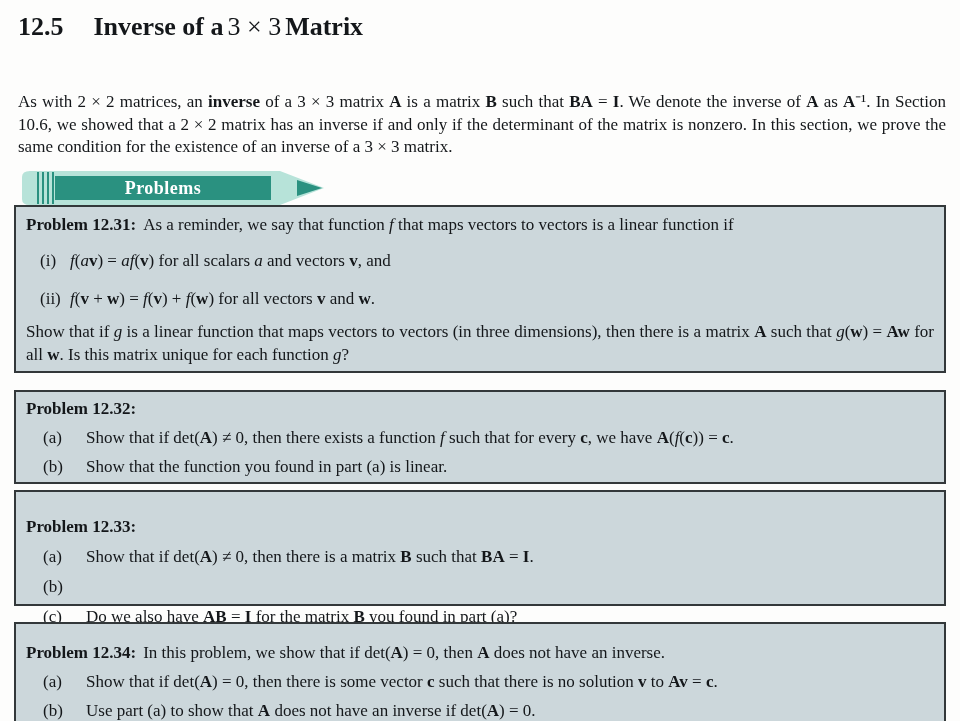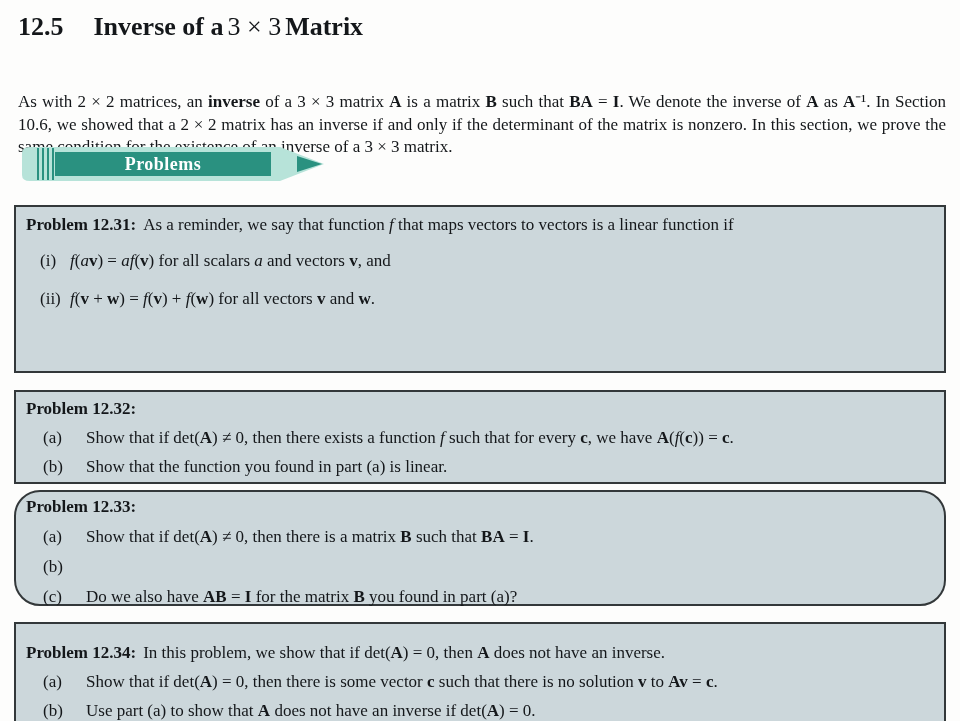--- a/index.html
+++ b/index.html
@@ -25,21 +25,21 @@
   }
   .hdr .num{margin-right:30px;}
   .hdr .tmath{font-weight:400;padding:0 4px;}
   
   .intro{
     position:absolute;left:18px;top:74px;width:928px;
     font-size:17px;line-height:22.5px;
     text-align:justify;
   }
   
-  .banner{position:absolute;left:18px;top:144px;width:310px;height:40px;}
+  .banner{position:absolute;left:18px;top:168px;width:310px;height:40px;}
   .banner svg{position:absolute;left:0;top:0;}
   .pencil-body{fill:var(--pencil-light);}
   .pencil-dark{fill:var(--pencil-dark);}
   .pencil-stripe{stroke:var(--pencil-dark);stroke-width:2;}
   .banner-label{
     position:absolute;left:37px;top:8px;width:216px;height:24px;
     line-height:24px;text-align:center;
     color:#ffffff;font-weight:bold;font-size:18px;
     letter-spacing:0.5px;
   }
@@ -47,21 +47,21 @@
   .pbox{
     position:absolute;left:14px;width:932px;
     box-sizing:border-box;
     background:var(--box-bg);
     border:2px solid var(--box-border);
     font-size:17px;line-height:23px;
     padding:6px 10px 0 10px;
   }
   .box1{top:205px;height:168px;}
   .box2{top:390px;height:94px;padding-top:5px;}
-  .box3{top:490px;height:116px;padding-top:3px;border-radius:26px;}
+  .box3{top:490px;height:116px;padding-top:23px;}
   .box4{top:622px;height:112px;padding-top:17px;}
   .pbox p{margin:0;}
   .p-label{font-weight:bold;margin-right:7px;}
   .p-line{text-align:justify;}
   .p-item{display:flex;}
   .roman-items .p-item{padding-left:14px;margin-top:15px;}
   .box1 .p-item.first{margin-top:13px;}
   .letter-items .p-item{padding-left:17px;margin-top:6px;}
   .box3 .p-item{margin-top:7px;}
   .marker{flex:0 0 auto;}
@@ -97,20 +97,21 @@
 <section class="pbox box1 roman-items">
   <p class="p-line"><b class="p-label">Problem 12.31:</b><span>As a reminder, we say that function <i>f</i> that maps vectors to vectors is a linear function if</span></p>
   <p class="p-item first">
       <span class="marker">(i)</span>
       <span><i>f</i>(<i>a</i><b>v</b>) = <i>af</i>(<b>v</b>) for all scalars <i>a</i> and vectors <b>v</b>, and</span>
     </p>
   <p class="p-item">
       <span class="marker">(ii)</span>
       <span><i>f</i>(<b>v</b> + <b>w</b>) = <i>f</i>(<b>v</b>) + <i>f</i>(<b>w</b>) for all vectors <b>v</b> and <b>w</b>.</span>
     </p>
+  <p class="p-line outro">Show that if <i>g</i> is a linear function that maps vectors to vectors (in three dimensions), then there is a matrix <b>A</b> such that <i>g</i>(<b>w</b>) = <b>Aw</b> for all <b>w</b>. Is this matrix unique for each function <i>g</i>?</p>
 </section>
 
 <section class="pbox box2 letter-items">
   <p class="p-line"><b class="p-label">Problem 12.32:</b></p>
   <p class="p-item">
       <span class="marker">(a)</span>
       <span>Show that if det(<b>A</b>) ≠ 0, then there exists a function <i>f</i> such that for every <b>c</b>, we have <b>A</b>(<i>f</i>(<b>c</b>)) = <b>c</b>.</span>
     </p>
   <p class="p-item">
       <span class="marker">(b)</span>

